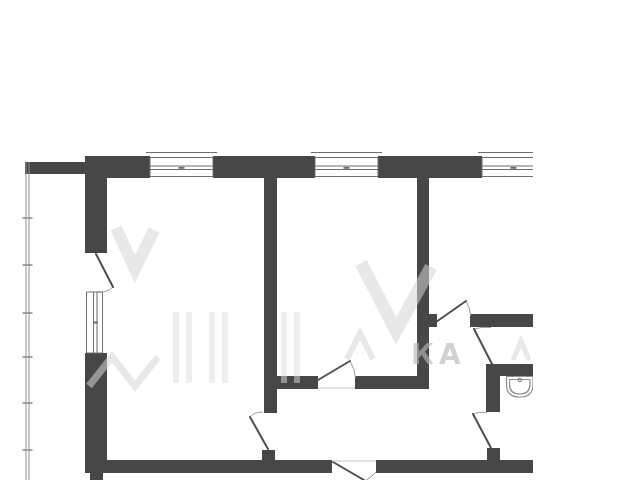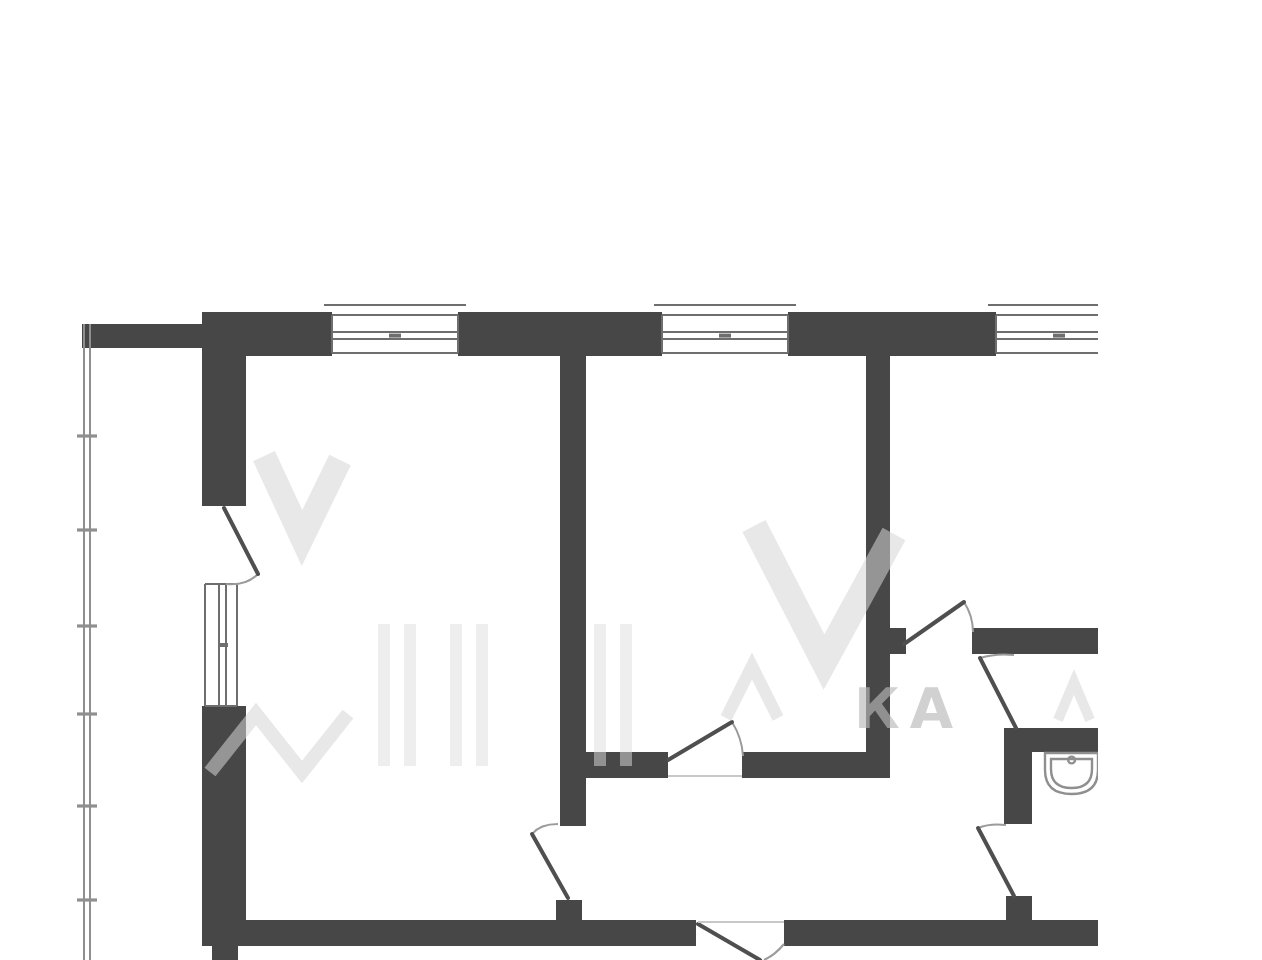--- a/index.html
+++ b/index.html
@@ -1,17 +1,17 @@
 <!DOCTYPE html>
 <html style="--bg: #ffffff; --wall: #474747; --line: #4f4f4f; --frame: #6e6e6e; --arc: #9b9b9b; --threshold: #c8c8c8; --balcony: #8f8f8f; --fixture: #8f8f8f;"><head>
 <meta charset="utf-8">
 <style>
   html,body{margin:0;padding:0;background:#fff;}
   .stage{position:relative;width:533px;height:480px;background:var(--bg,#fff);overflow:hidden;
-         font-family:"DejaVu Sans", sans-serif;margin-left:16px;}
+         font-family:"DejaVu Sans", sans-serif;}
   svg{display:block}
   .wall{fill:var(--wall,#474747);stroke:none;}
   .wline{stroke:var(--frame,#6e6e6e);stroke-width:1;fill:none;}
   .wtick{stroke:var(--frame,#6e6e6e);stroke-width:2;fill:none;}
   .doorleaf{stroke:var(--line,#4f4f4f);stroke-width:2;fill:none;stroke-linecap:round;}
   .doorarc{stroke:var(--arc,#9b9b9b);stroke-width:1;fill:none;}
   .threshold{stroke:var(--threshold,#c8c8c8);stroke-width:1;fill:none;}
   .rail{stroke:var(--balcony,#8f8f8f);stroke-width:1;fill:none;}
   .railtick{stroke:var(--balcony,#8f8f8f);stroke-width:1.6;fill:none;}
   .fx{stroke:var(--fixture,#8f8f8f);stroke-width:1.2;fill:#ffffff;}

